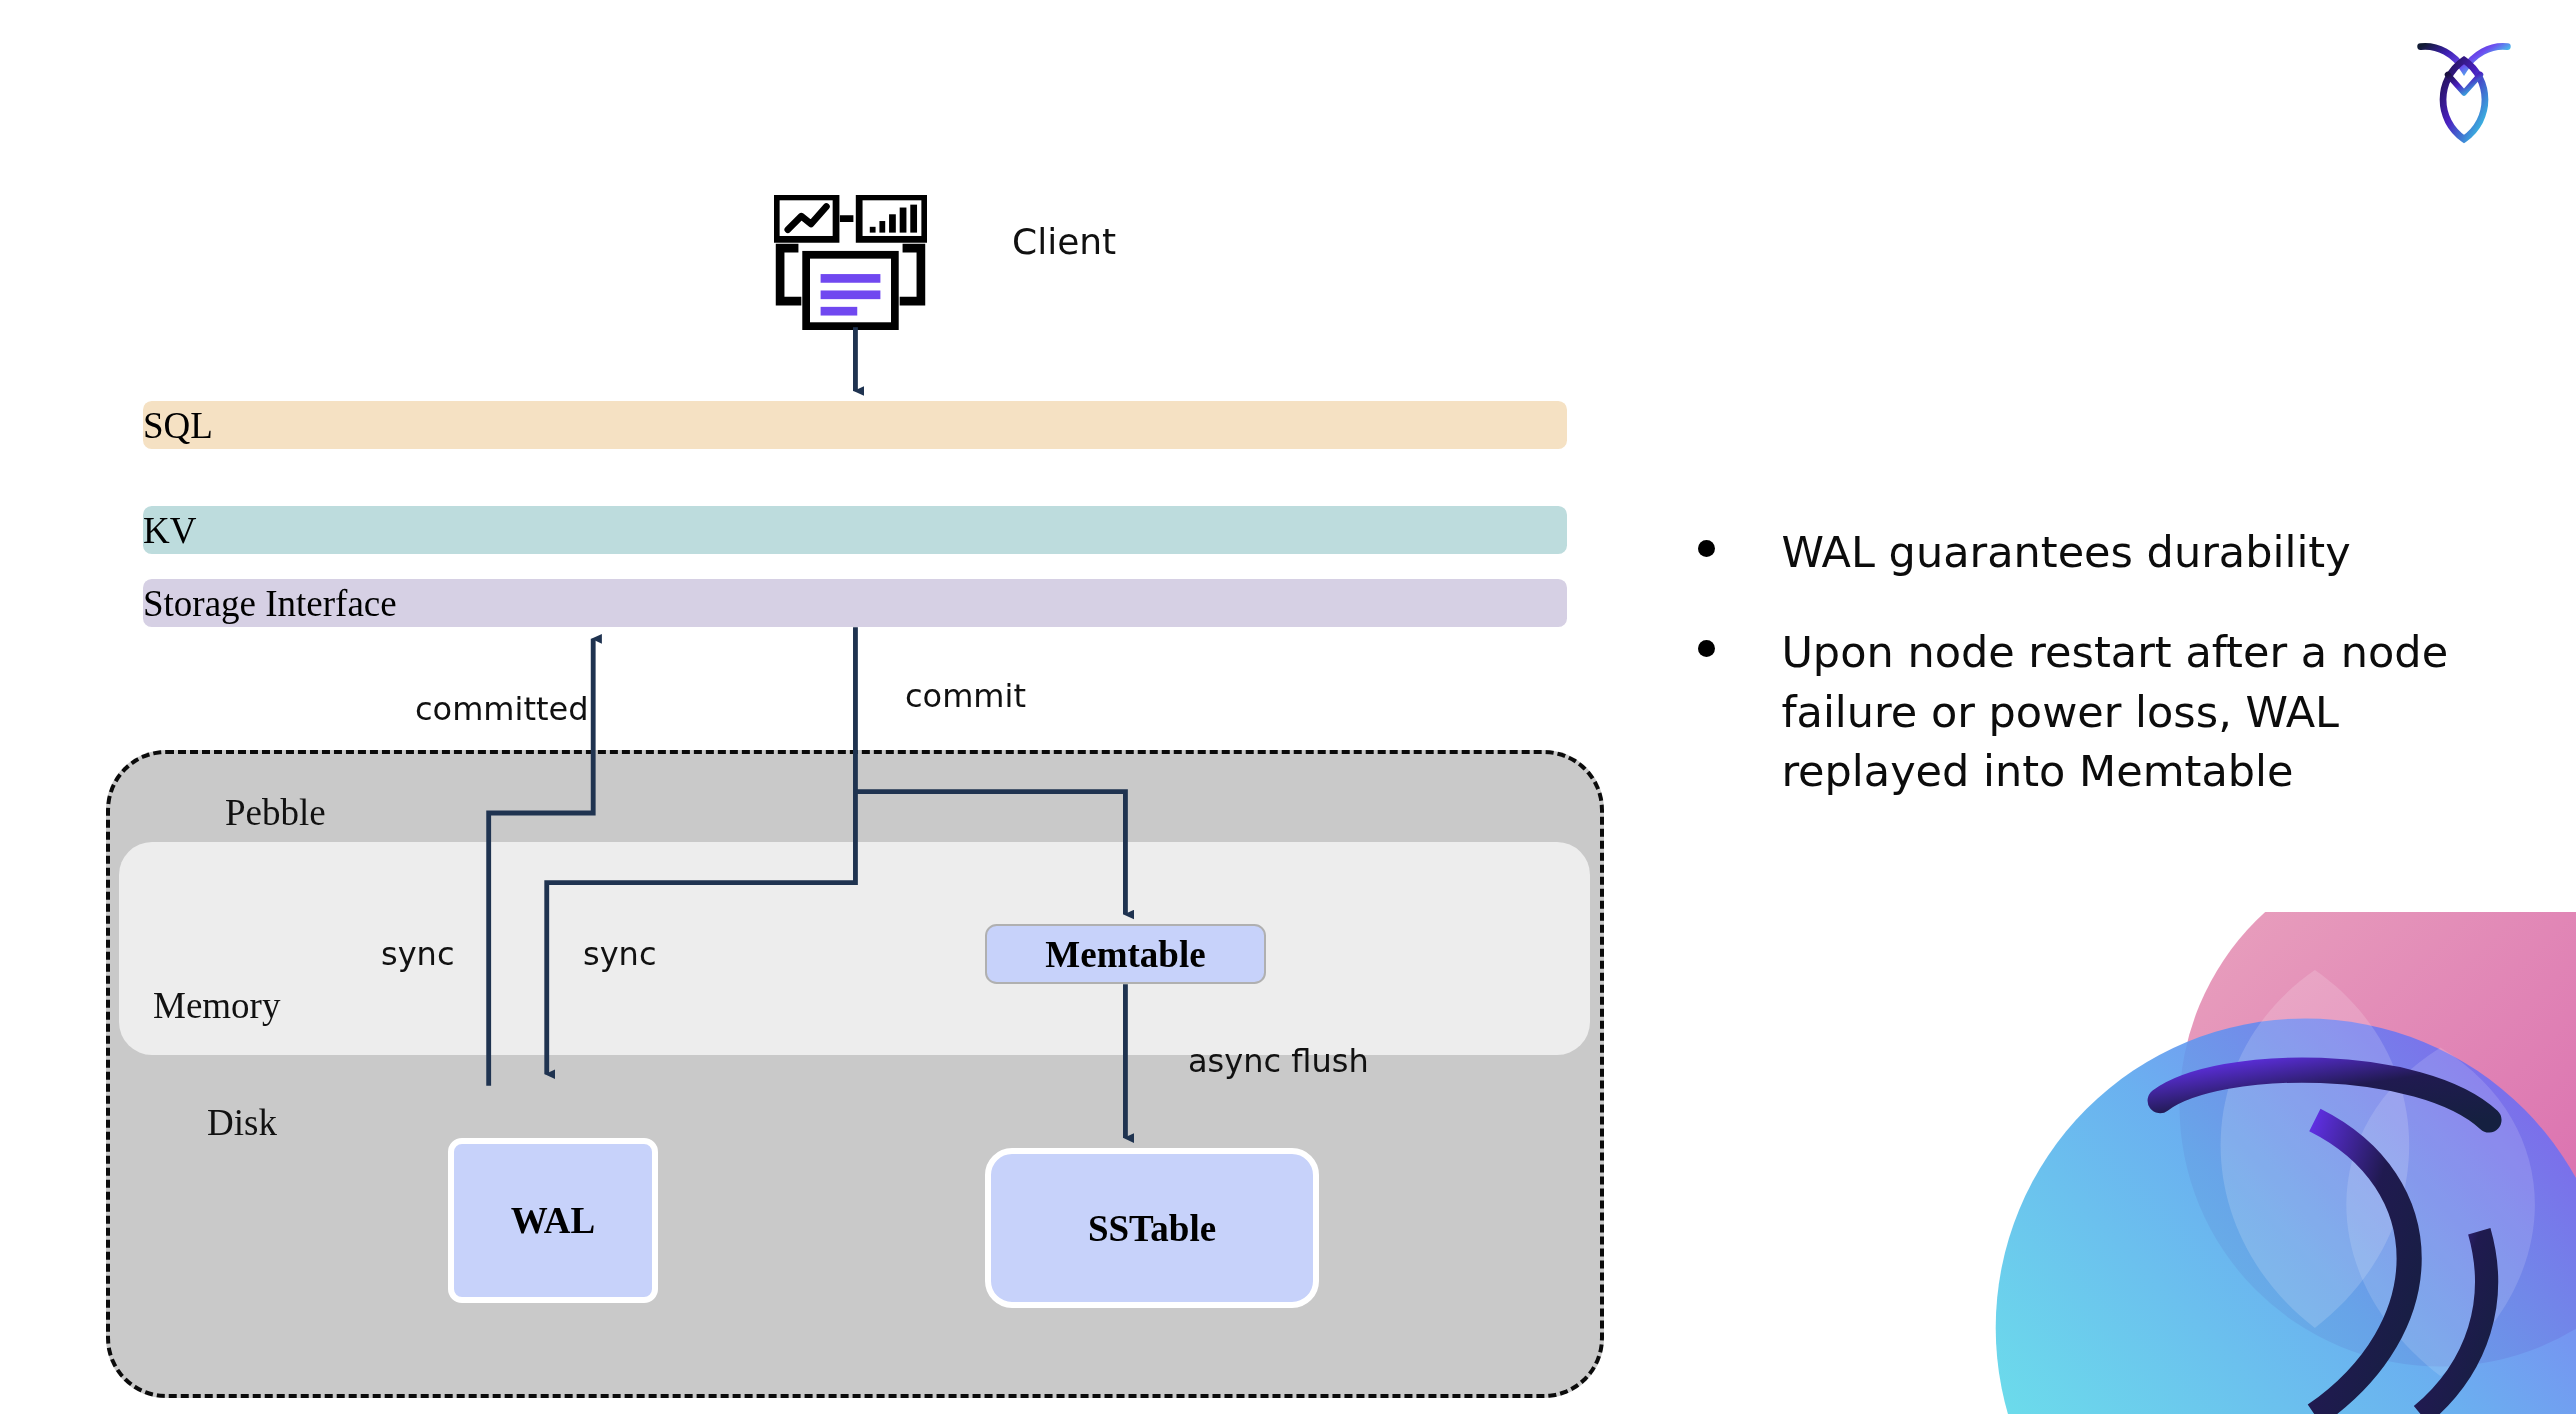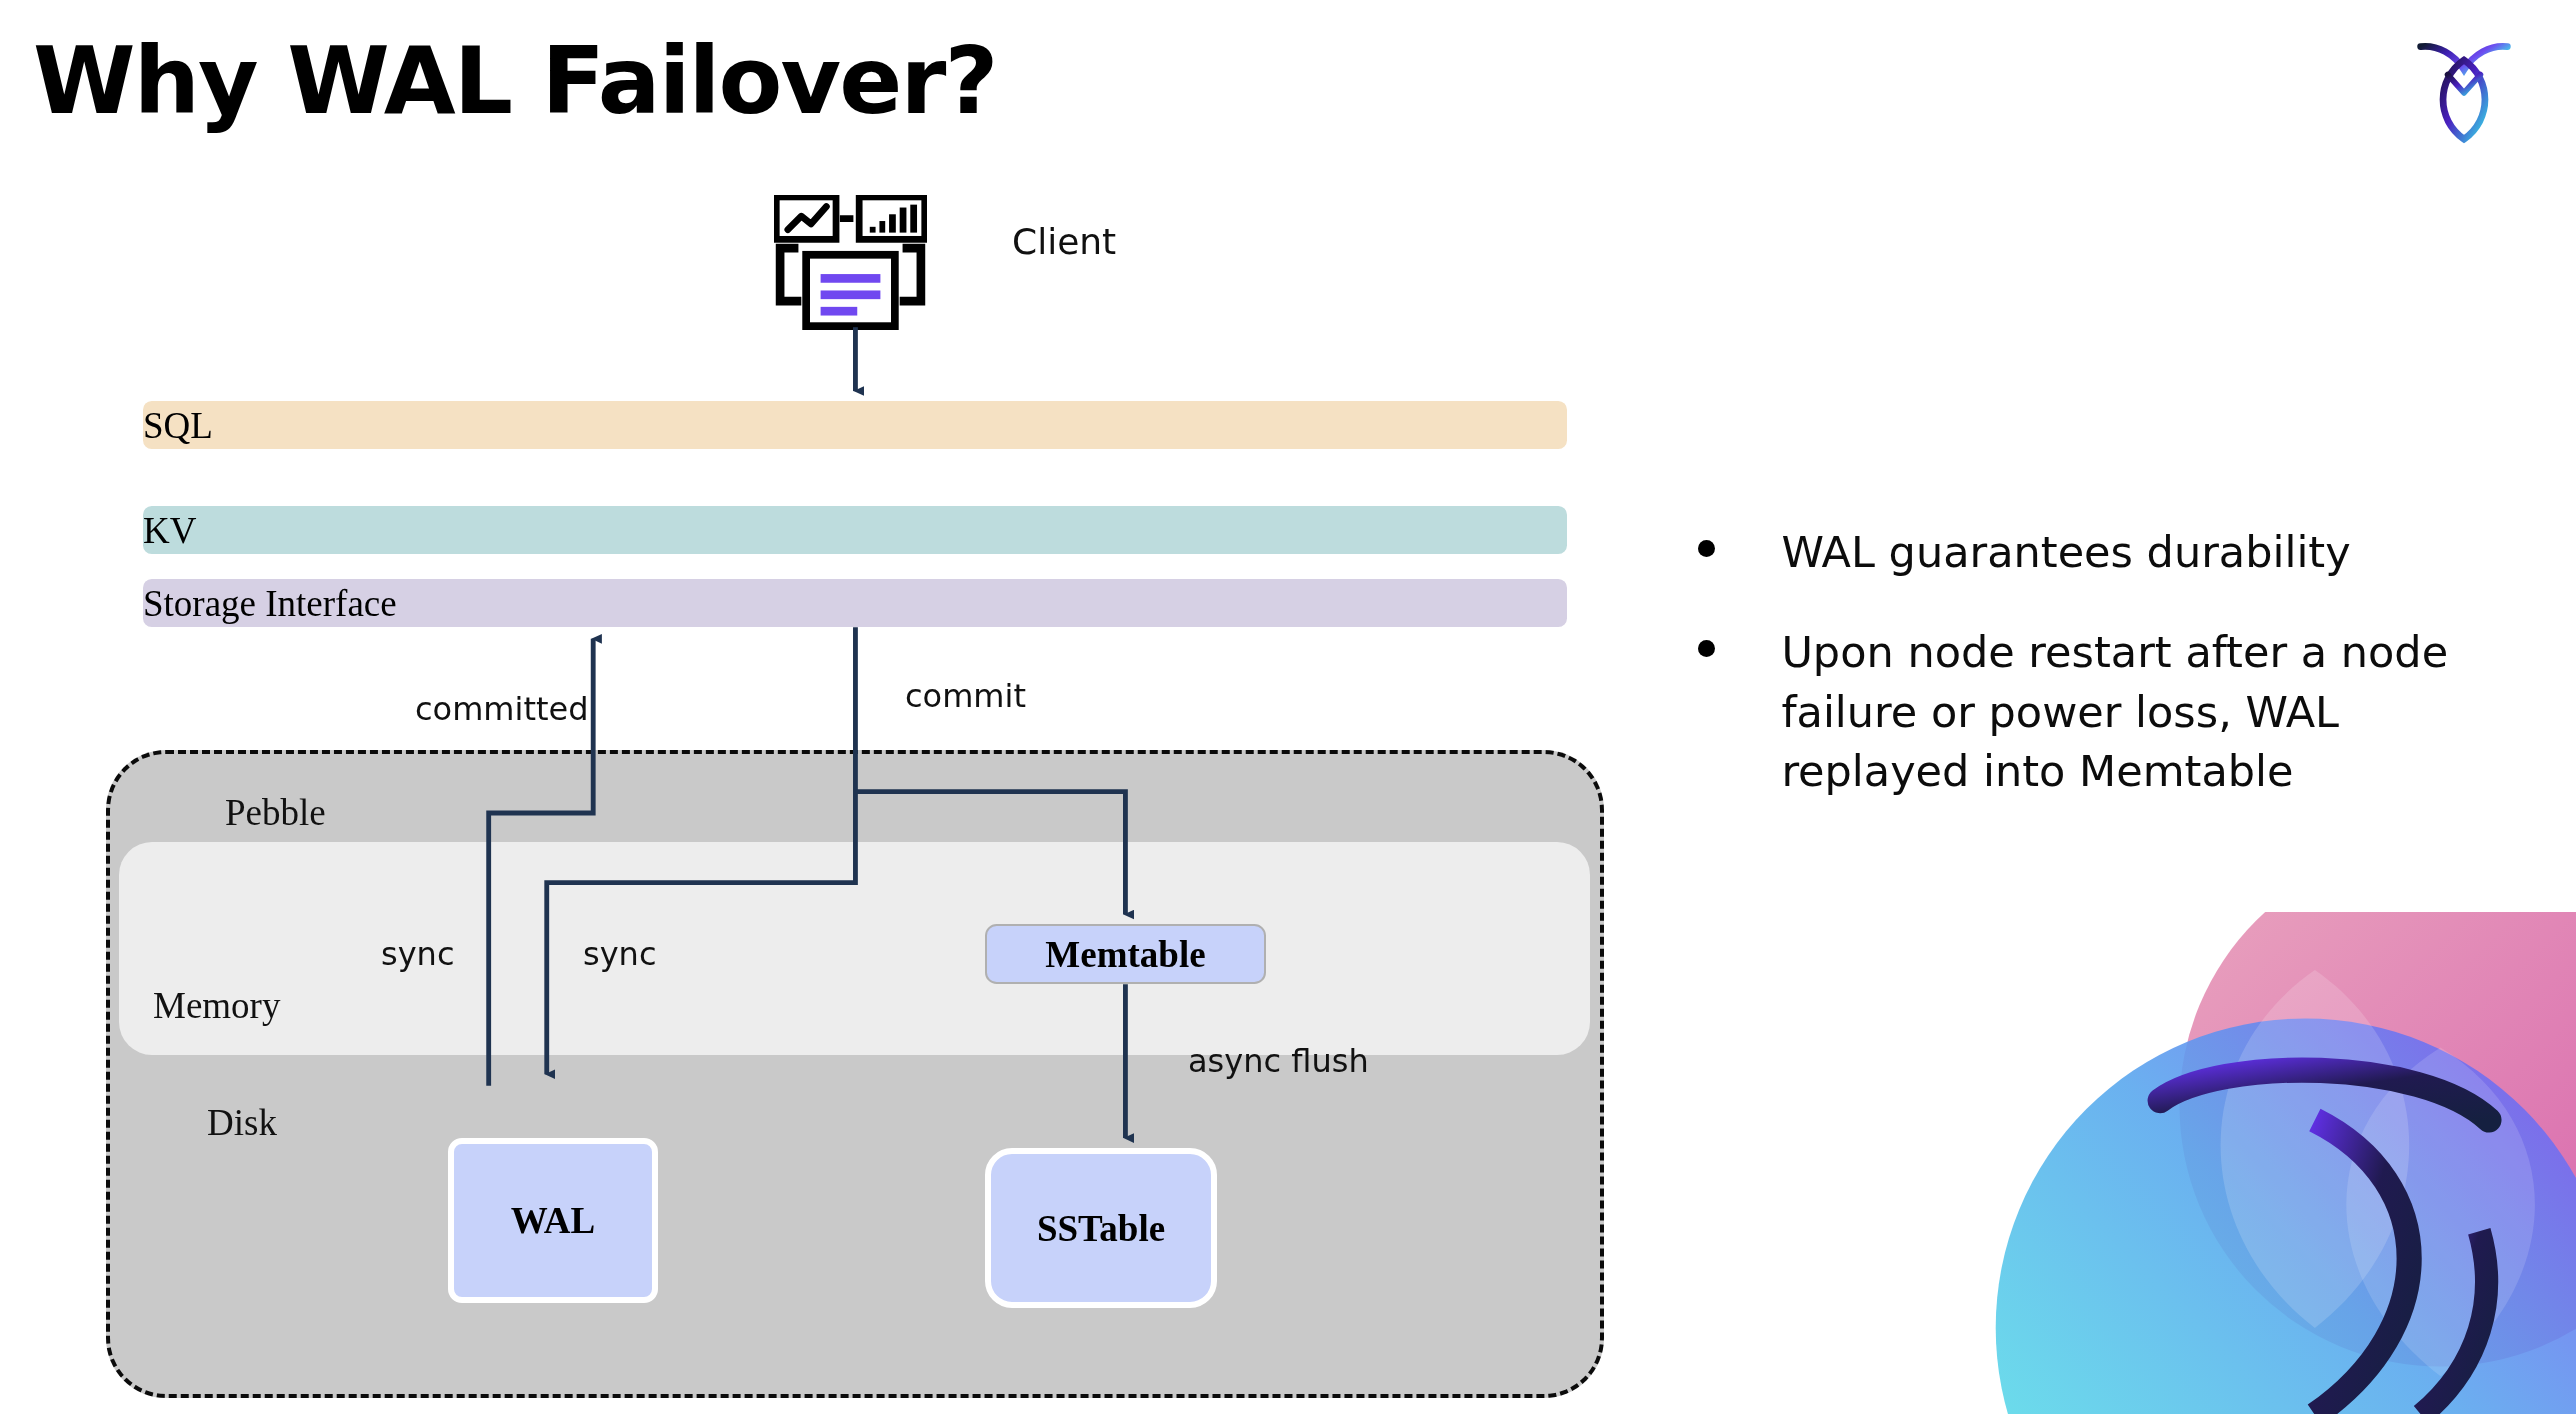--- a/index.html
+++ b/index.html
@@ -132,21 +132,21 @@
     left: 985px; top: 924px; width: 281px; height: 60px;
     border: 2.9px solid #b0b0b0;
     border-radius: 11.6px;
   }
   #node-wal {
     left: 448px; top: 1138px; width: 210px; height: 165px;
     border: 6.8px solid #ffffff;
     border-radius: 14px;
   }
   #node-sstable {
-    left: 985px; top: 1148px; width: 232px; height: 160px;
+    left: 985px; top: 1148px; width: 334px; height: 160px;
     border: 6.8px solid #ffffff;
     border-radius: 27px;
   }
 
   
   .conn-label {
     position: absolute;
     font-family: "DejaVu Sans", sans-serif;
     font-size: 32px;
     color: #111111;
@@ -193,21 +193,20 @@
     font-size: 43px;
     line-height: 1.38;
     color: #0c0c0c;
   }
 </style>
 </head>
 <body>
 
 <div id="slide">
 
-  <div id="title">Why WAL Failover?</div>
 
   <svg id="logo" viewBox="0 0 110 120">
     <defs>
       <linearGradient id="logoGrad" x1="0" y1="0" x2="1" y2="0.4">
         <stop offset="0%" stop-color="#111b33"></stop>
         <stop offset="35%" stop-color="#3d1fb0"></stop>
         <stop offset="70%" stop-color="#6d4bf0"></stop>
         <stop offset="100%" stop-color="#3ee3e8"></stop>
       </linearGradient>
       <linearGradient id="logoGrad2" x1="0" y1="0" x2="1" y2="1">

